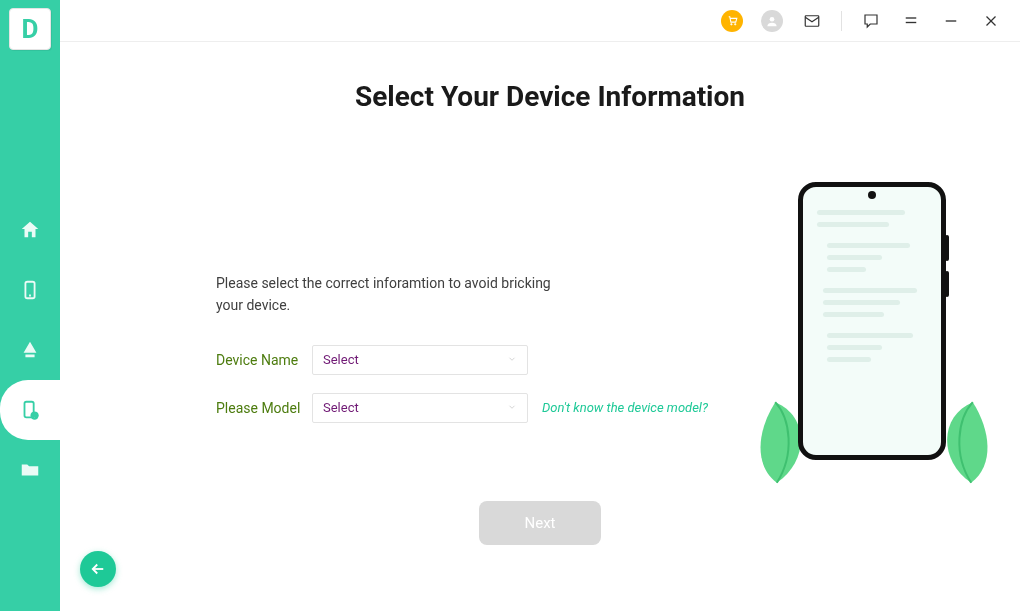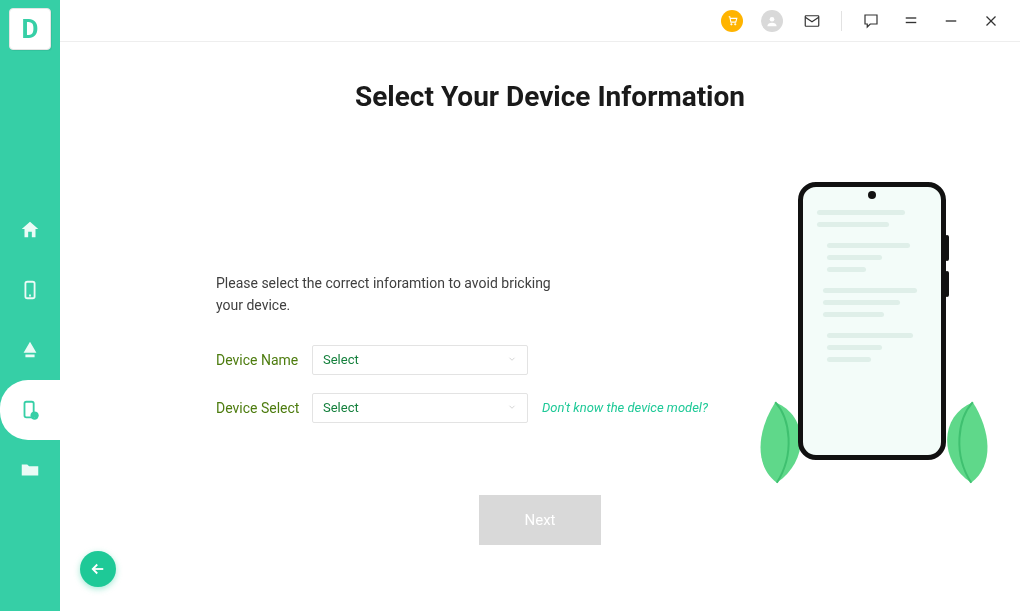--- a/index.html
+++ b/index.html
@@ -53,29 +53,29 @@
 
     .form-area {
       position: absolute; left: 156px; top: 230px; width: 520px;
     }
     .instruction { color: #404040; font-size: 14px; line-height: 1.6; margin-bottom: 28px; max-width: 360px;}
     .form-row { display: flex; align-items: center; margin-bottom: 18px; }
     .form-label { width: 96px; font-size: 14px; color: #4d7c0f; }
     .select-box {
       width: 216px; height: 30px; border: 1px solid #e3e3e3; border-radius: 2px;
       display: flex; align-items: center; justify-content: space-between; padding: 0 10px;
-      font-size: 13px; color: #15803d; cursor: pointer; background:#fff;
+      font-size: 13px; color: #701a75; cursor: pointer; background:#fff;
     }
     .select-box .chevron { color: #ccc; }
     .help-link { margin-left: 14px; color: #1ec997; font-size: 13px; cursor: pointer; font-style: italic; }
 
     .next-btn {
       position: absolute; left: 50%; transform: translateX(-50%); bottom: 66px;
-      width: 122px; height: 50px; background: #d9d9d9; color: #fff; font-size: 15px;
-      border-radius: 0; display:flex; align-items:center; justify-content:center; cursor: pointer;
+      width: 122px; height: 44px; background: #d9d9d9; color: #fff; font-size: 15px;
+      border-radius: 8px; display:flex; align-items:center; justify-content:center; cursor: pointer;
     }
 
     
     .illus { position: absolute; right: 36px; top: 140px; width: 220px; height: 300px; }
     .leaf { position:absolute; width: 70px; height: 90px; }
     .leaf.left { left: -18px; bottom: -6px; transform: scaleX(-1) rotate(-6deg);}
     .leaf.right { right: -18px; bottom: -6px; transform: rotate(-6deg);}
     .phone-frame {
       position:absolute; left: 34px; top: 0; width: 148px; height: 278px;
       border: 5px solid #111; border-radius: 18px; background: #f3fcf9;
@@ -185,21 +185,21 @@
         <span>Select</span>
         <span class="chevron">
           <svg width="10" height="10" viewBox="0 0 24 24" fill="none" stroke="currentColor" stroke-width="2">
               <path d="M6 9l6 6 6-6"></path>
             </svg>
         </span>
       </div>
     </div>
 
     <div class="form-row">
-      <div class="form-label">Device Select</div>
+      <div class="form-label">Please Model</div>
       <div class="select-box">
         <span>Select</span>
         <span class="chevron">
           <svg width="10" height="10" viewBox="0 0 24 24" fill="none" stroke="currentColor" stroke-width="2">
               <path d="M6 9l6 6 6-6"></path>
             </svg>
         </span>
       </div>
       <span class="help-link">Don't know the device model?</span>
     </div>

